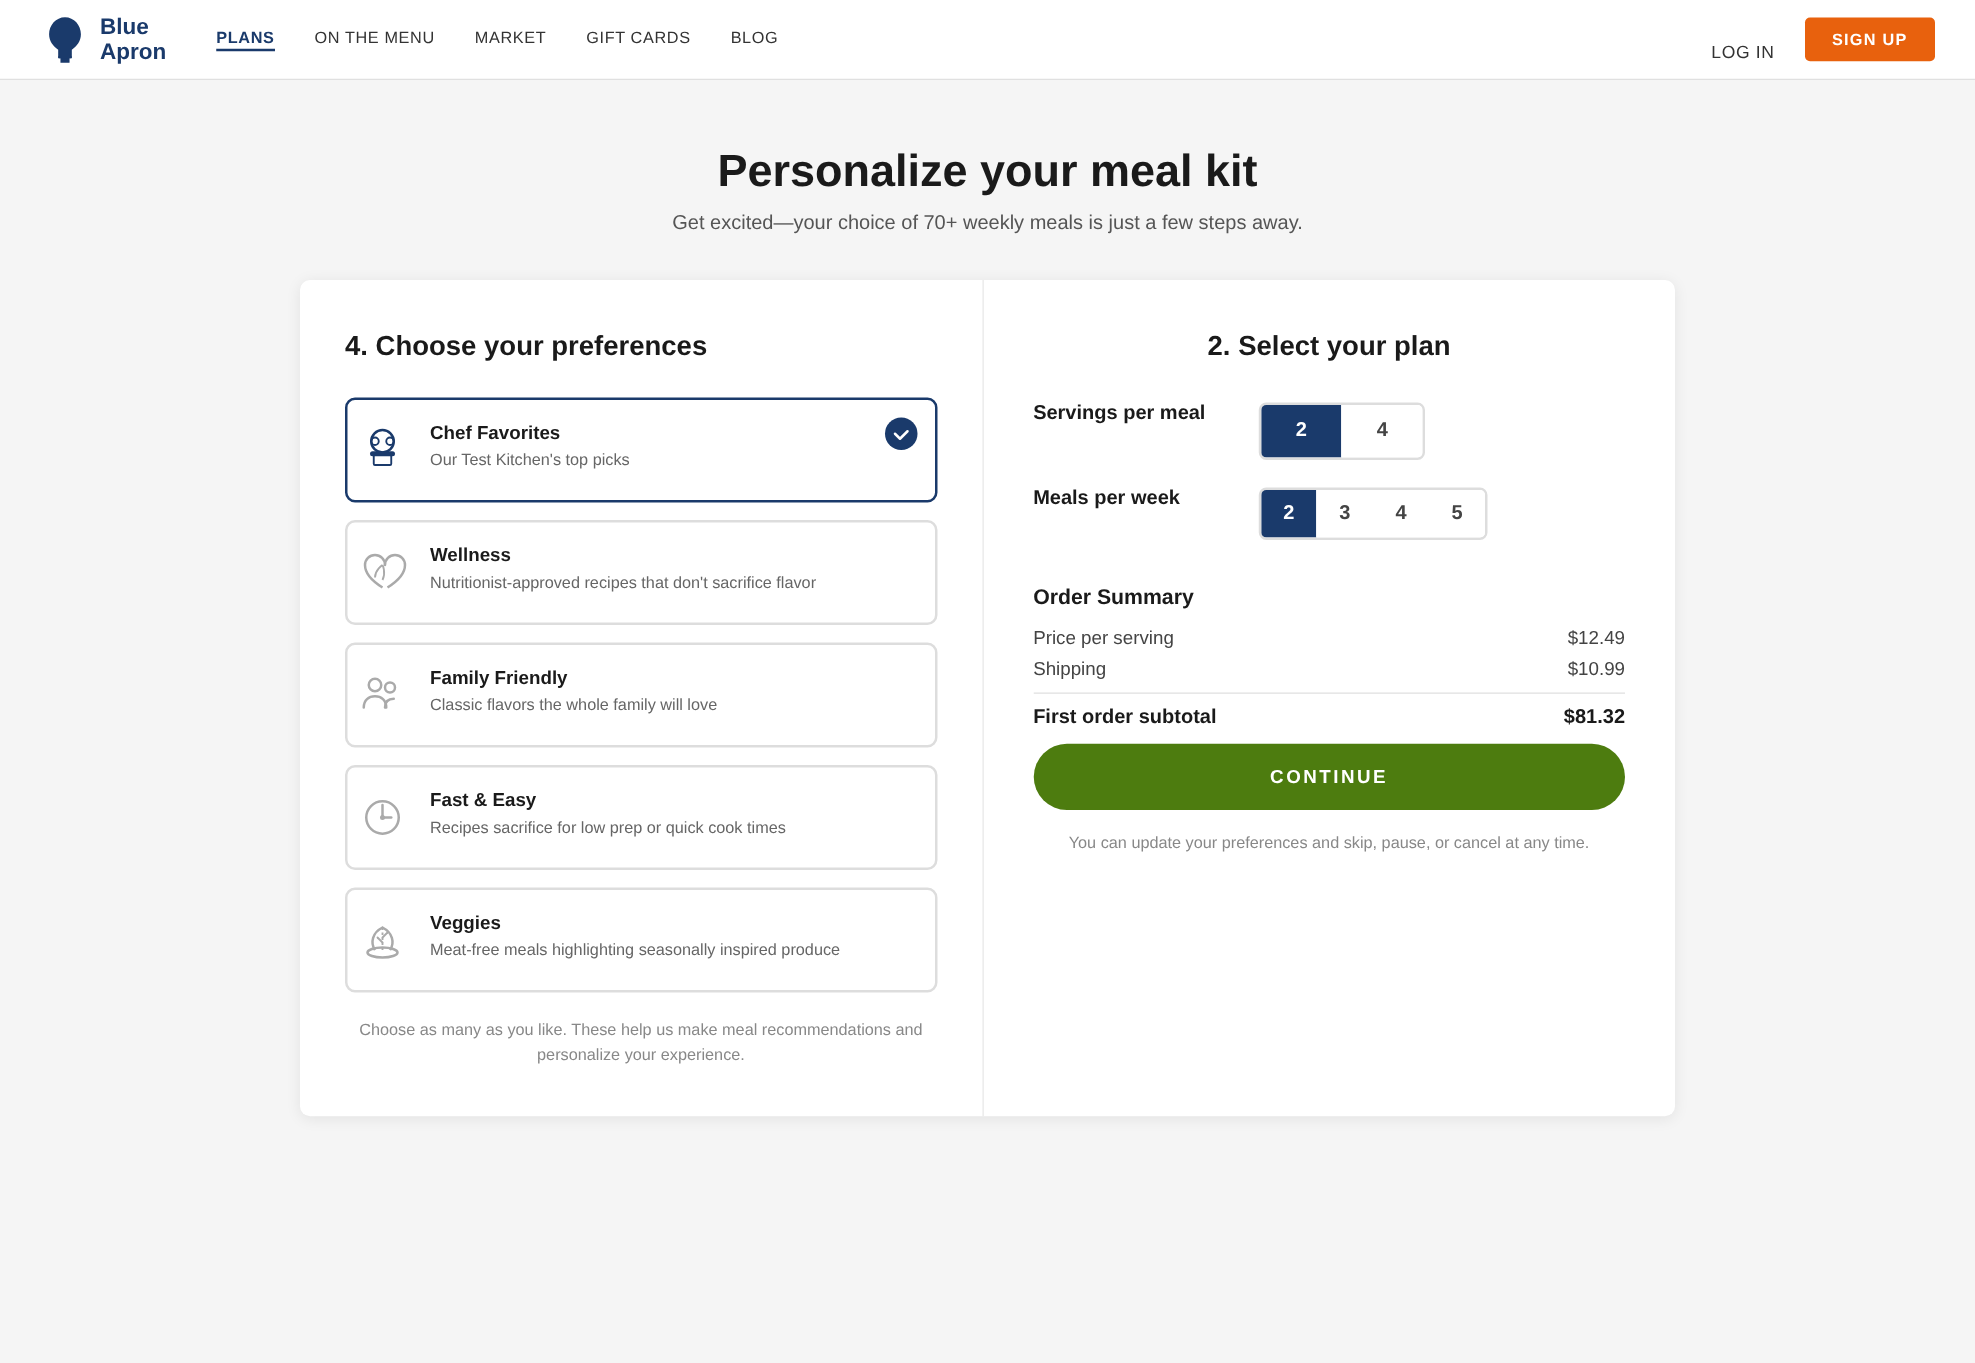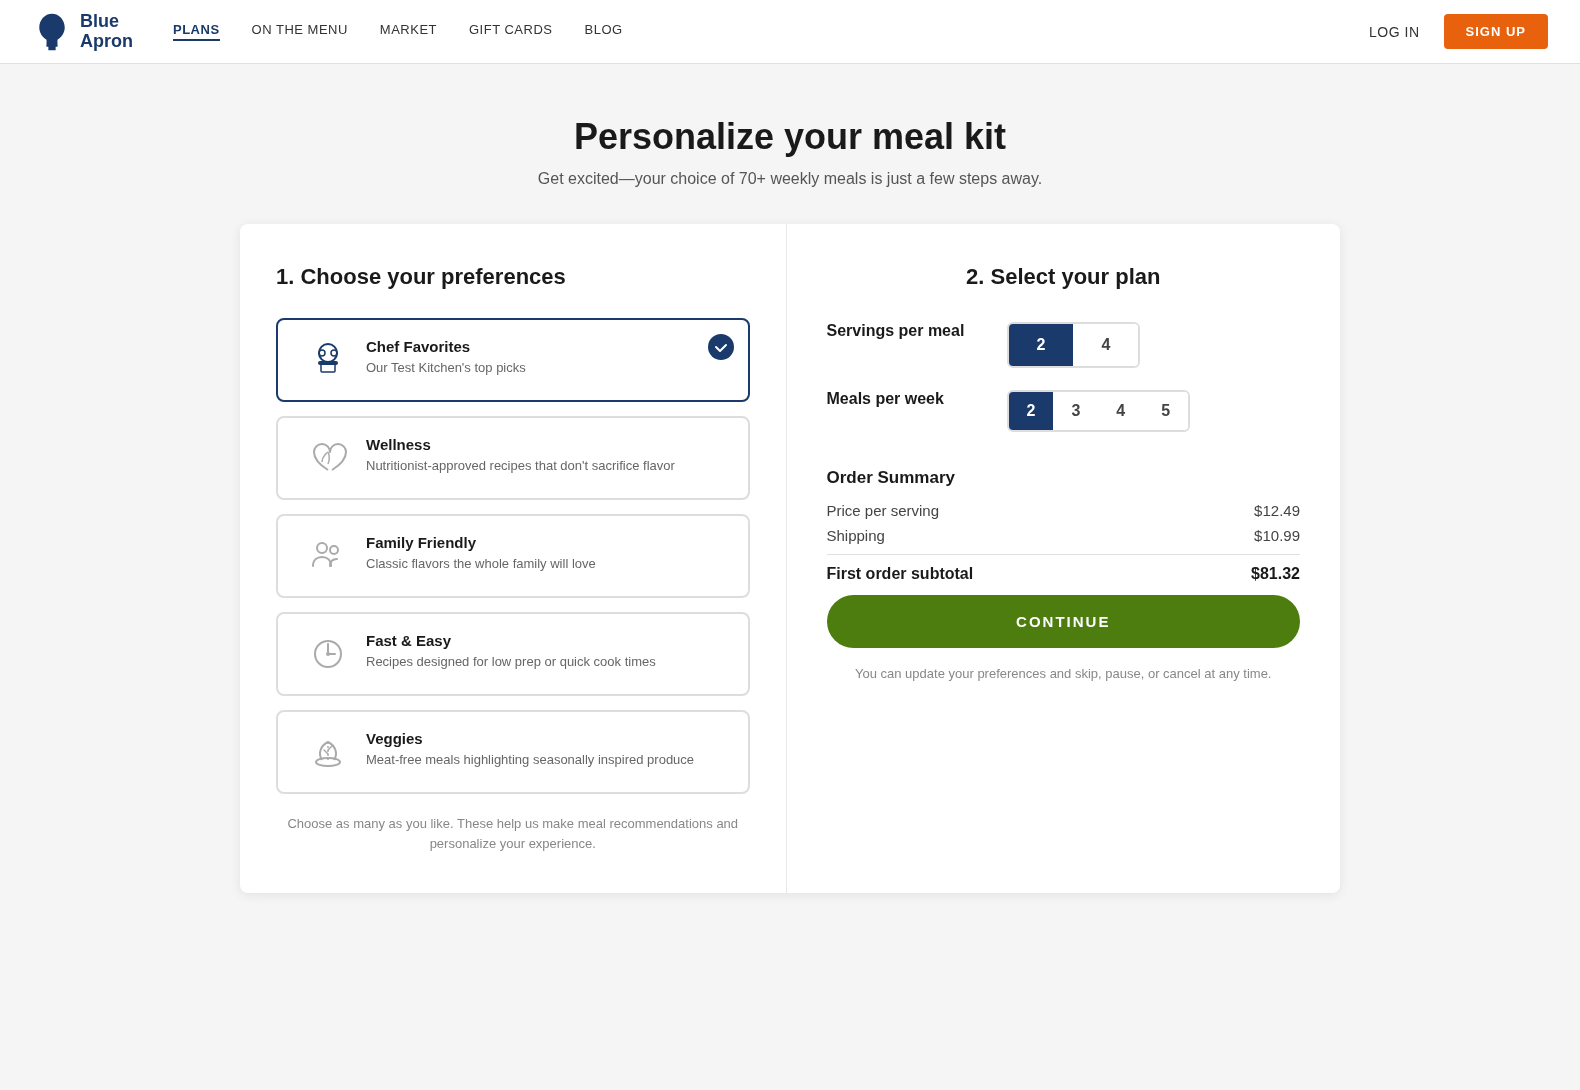--- a/index.html
+++ b/index.html
@@ -6,37 +6,37 @@
     body { font-family: -apple-system, BlinkMacSystemFont, 'Segoe UI', Arial, sans-serif; background: #f5f5f5; color: #222; }
 
     
     .nav { background: #fff; border-bottom: 1px solid #e0e0e0; display: flex; align-items: center; padding: 0 32px; height: 64px; }
     .nav-logo { display: flex; align-items: center; gap: 8px; margin-right: 40px; text-decoration: none; }
     .nav-logo-icon { width: 40px; height: 40px; }
     .nav-logo-text { font-size: 18px; font-weight: 700; color: #1a3a6b; line-height: 1.1; }
     .nav-links { display: flex; gap: 32px; flex: 1; }
     .nav-link { text-decoration: none; color: #333; font-size: 13px; font-weight: 500; letter-spacing: 0.5px; text-transform: uppercase; }
     .nav-link.active { color: #1a3a6b; font-weight: 700; border-bottom: 2px solid #1a3a6b; padding-bottom: 2px; }
-    .nav-actions { display: flex; align-items: center; gap: 24px; }
+    .nav-actions { display: flex; align-items: flex-end; gap: 24px; }
     .nav-login { text-decoration: none; color: #333; font-size: 14px; font-weight: 500; letter-spacing: 0.5px; text-transform: uppercase; }
     .nav-signup { background: #e8610d; color: #fff; padding: 10px 22px; border-radius: 4px; text-decoration: none; font-size: 13px; font-weight: 700; letter-spacing: 1px; text-transform: uppercase; }
 
     
     .hero { text-align: center; padding: 52px 20px 36px; background: #f5f5f5; }
     .hero-title { font-size: 36px; font-weight: 800; color: #1a1a1a; margin-bottom: 12px; }
     .hero-sub { font-size: 16px; color: #555; }
 
     
     .main-card { background: #fff; border-radius: 8px; max-width: 1100px; margin: 0 auto 60px; display: flex; box-shadow: 0 2px 12px rgba(0,0,0,0.08); }
 
     
     .left-panel { flex: 1; padding: 40px 36px; border-right: 1px solid #e8e8e8; }
     .section-title { font-size: 22px; font-weight: 700; color: #1a1a1a; margin-bottom: 28px; }
 
-    .preference-card { border: 2px solid #ddd; border-radius: 8px; padding: 18px 18px 18px 28px; margin-bottom: 14px; display: flex; align-items: flex-start; gap: 16px; cursor: pointer; position: relative; background: #fff; }
+    .preference-card { border: 2px solid #ddd; border-radius: 8px; padding: 18px 18px 18px 6px; margin-bottom: 14px; display: flex; align-items: flex-start; gap: 16px; cursor: pointer; position: relative; background: #fff; }
     .preference-card.selected { border-color: #1a3a6b; }
     .pref-icon { width: 44px; height: 44px; flex-shrink: 0; display: flex; align-items: center; justify-content: center; }
     .pref-icon svg { width: 40px; height: 40px; }
     .pref-info { flex: 1; }
     .pref-title { font-size: 15px; font-weight: 700; color: #1a1a1a; margin-bottom: 4px; }
     .pref-desc { font-size: 13px; color: #666; line-height: 1.4; }
     .pref-check { position: absolute; top: 14px; right: 14px; width: 26px; height: 26px; background: #1a3a6b; border-radius: 50%; display: flex; align-items: center; justify-content: center; }
     .pref-check svg { width: 14px; height: 14px; }
 
     .footnote { font-size: 13px; color: #888; text-align: center; margin-top: 20px; line-height: 1.5; }
@@ -89,21 +89,21 @@
 </nav>
 
 <div class="hero">
   <h1 class="hero-title">Personalize your meal kit</h1>
   <p class="hero-sub">Get excited—your choice of 70+ weekly meals is just a few steps away.</p>
 </div>
 
 <div class="main-card">
 
   <div class="left-panel">
-    <h2 class="section-title">1. Choose your preferences</h2>
+    <h2 class="section-title">4. Choose your preferences</h2>
 
     <div class="preference-card selected">
       <div class="pref-icon">
         <svg viewBox="0 0 40 40" fill="none" xmlns="http://www.w3.org/2000/svg">
           <circle cx="20" cy="13" r="9" stroke="#1a3a6b" stroke-width="2" fill="none"></circle>
           <rect x="10" y="21" width="20" height="4" rx="2" fill="#1a3a6b"></rect>
           <rect x="13" y="24" width="14" height="8" rx="1" stroke="#1a3a6b" stroke-width="1.5" fill="none"></rect>
           <circle cx="14" cy="13" r="3" stroke="#1a3a6b" stroke-width="1.5" fill="none"></circle>
           <circle cx="26" cy="13" r="3" stroke="#1a3a6b" stroke-width="1.5" fill="none"></circle>
         </svg>
@@ -152,21 +152,21 @@
       <div class="pref-icon">
         <svg viewBox="0 0 40 40" fill="none" xmlns="http://www.w3.org/2000/svg">
           <circle cx="20" cy="20" r="13" stroke="#aaa" stroke-width="2" fill="none"></circle>
           <line x1="20" y1="10" x2="20" y2="20" stroke="#aaa" stroke-width="2" stroke-linecap="round"></line>
           <line x1="20" y1="20" x2="27" y2="20" stroke="#aaa" stroke-width="2" stroke-linecap="round"></line>
           <circle cx="20" cy="20" r="2" fill="#aaa"></circle>
         </svg>
       </div>
       <div class="pref-info">
         <div class="pref-title">Fast &amp; Easy</div>
-        <div class="pref-desc">Recipes designed for low prep or quick cook times</div>
+        <div class="pref-desc">Recipes sacrifice for low prep or quick cook times</div>
       </div>
     </div>
 
     <div class="preference-card">
       <div class="pref-icon">
         <svg viewBox="0 0 40 40" fill="none" xmlns="http://www.w3.org/2000/svg">
           <ellipse cx="20" cy="30" rx="12" ry="4" stroke="#aaa" stroke-width="2" fill="none"></ellipse>
           <path d="M14 28 C10 22 12 14 20 10 C28 14 30 22 26 28" stroke="#aaa" stroke-width="2" fill="none"></path>
           <line x1="20" y1="10" x2="20" y2="28" stroke="#aaa" stroke-width="1.5" stroke-dasharray="2,2"></line>
           <path d="M20 18 L24 14" stroke="#aaa" stroke-width="1.5" stroke-linecap="round"></path>

